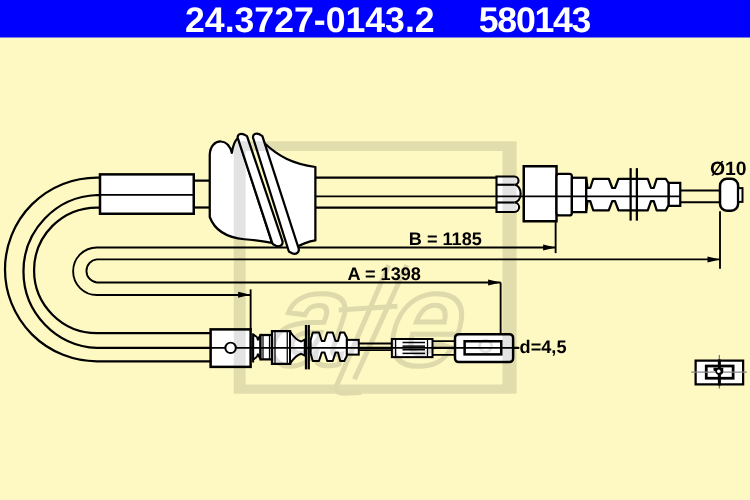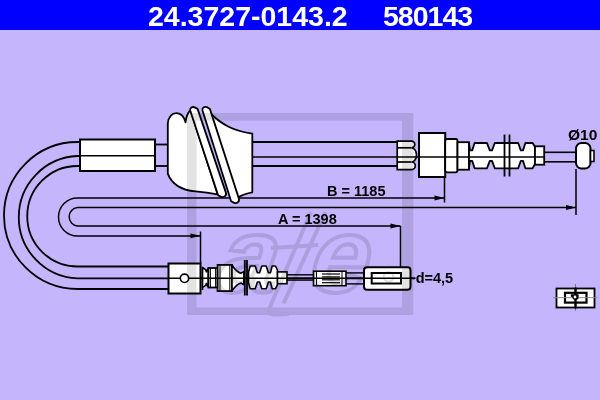--- a/index.html
+++ b/index.html
@@ -1,16 +1,16 @@
 <!DOCTYPE html>
 <html><head>
 <meta charset="utf-8">
 <style>
 html,body{margin:0;padding:0;background:#fff;}
-#page{position:relative;width:600px;height:400px;overflow:hidden;background:#c4b5fd;
+#page{position:relative;width:600px;height:400px;overflow:hidden;background:#fef9c3;
   font-family:"Liberation Sans",sans-serif;}
 svg{position:absolute;left:0;top:0;}
 </style>
 </head>
 <body>
 <div id="page">
 <svg width="600" height="400" viewBox="0 0 600 400">
 
   <rect x="0" y="0" width="600" height="30" fill="#0000ff"></rect>
   <text x="148" y="25.8" font-size="28.5" font-weight="bold" fill="#ffffff">24.3727-0143.2</text>

